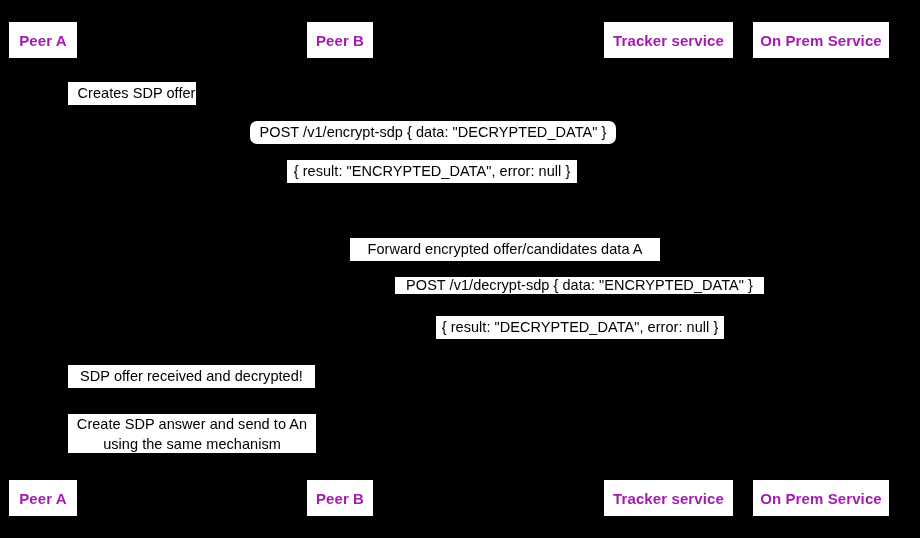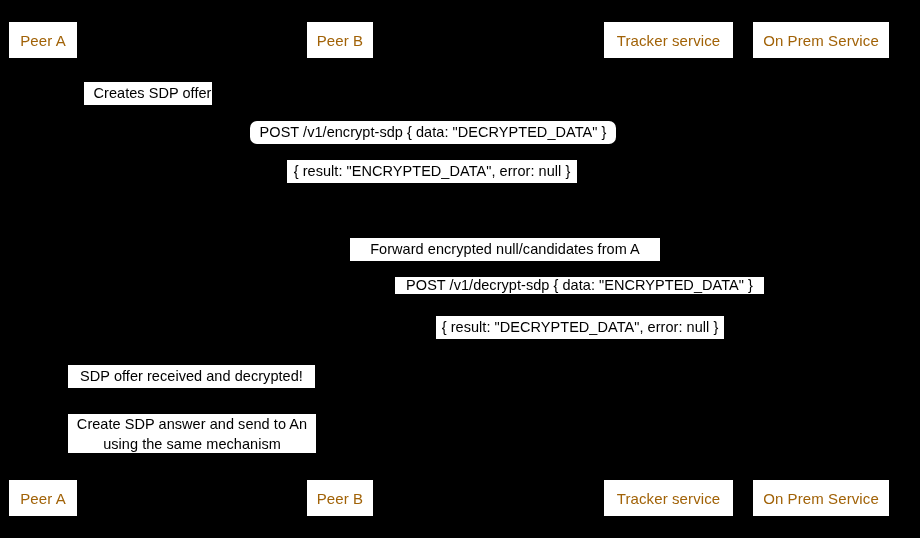--- a/index.html
+++ b/index.html
@@ -11,29 +11,30 @@
     position: relative;
     width: 920px;
     height: 538px;
     background: #000000;
     overflow: hidden;
     font-family: "Liberation Sans", sans-serif;
   }
   .lifeline-box {
     position: absolute;
     background: #ffffff;
-    color: #a16207;
+    color: #a21caf;
     font-size: 15px;
     line-height: 1;
     display: flex;
     align-items: center;
     justify-content: center;
     box-sizing: border-box;
     white-space: nowrap;
     letter-spacing: 0.1px;
+    font-weight: bold;
   }
   .msg-label {
     position: absolute;
     background: #ffffff;
     color: #000000;
     font-size: 14.5px;
     line-height: 19px;
     display: flex;
     align-items: center;
     justify-content: center;
@@ -60,24 +61,24 @@
 
 <div id="canvas">
     <div class="lifeline-box" style="left: 9px; top: 22px; width: 68px; height: 36px;">Peer A</div>
     <div class="lifeline-box" style="left: 307px; top: 22px; width: 66px; height: 36px;">Peer B</div>
     <div class="lifeline-box" style="left: 604px; top: 22px; width: 129px; height: 36px;">Tracker service</div>
     <div class="lifeline-box" style="left: 753px; top: 22px; width: 136px; height: 36px;">On Prem Service</div>
     <div class="lifeline-box" style="left: 9px; top: 480px; width: 68px; height: 36px;">Peer A</div>
     <div class="lifeline-box" style="left: 307px; top: 480px; width: 66px; height: 36px;">Peer B</div>
     <div class="lifeline-box" style="left: 604px; top: 480px; width: 129px; height: 36px;">Tracker service</div>
     <div class="lifeline-box" style="left: 753px; top: 480px; width: 136px; height: 36px;">On Prem Service</div>
-    <div class="msg-label" style="left: 84px; top: 82px; width: 128px; height: 23px; padding-left: 10px;">Creates SDP offer</div>
+    <div class="msg-label" style="left: 68px; top: 82px; width: 128px; height: 23px; padding-left: 10px;">Creates SDP offer</div>
     <div class="msg-label" style="left: 250px; top: 121px; width: 366px; height: 23px; border-radius: 7px;">POST /v1/encrypt-sdp { data: "DECRYPTED_DATA" }</div>
     <div class="msg-label" style="left: 287px; top: 160px; width: 290px; height: 23px;">{ result: "ENCRYPTED_DATA", error: null }</div>
-    <div class="msg-label" style="left: 350px; top: 238px; width: 310px; height: 23px;">Forward encrypted null/candidates from A</div>
+    <div class="msg-label" style="left: 350px; top: 238px; width: 310px; height: 23px;">Forward encrypted offer/candidates data A</div>
     <div class="msg-label" style="left: 395px; top: 277px; width: 369px; height: 17px;">POST /v1/decrypt-sdp { data: "ENCRYPTED_DATA" }</div>
     <div class="msg-label" style="left: 436px; top: 316px; width: 288px; height: 23px;">{ result: "DECRYPTED_DATA", error: null }</div>
     <div class="msg-label" style="left: 68px; top: 365px; width: 247px; height: 23px; text-align: right;">SDP offer received and decrypted!</div>
     <div class="msg-label two-line" style="left: 68px; top: 414px; width: 248px; height: 39px;">
       <span>Create SDP answer and send to An</span>
       <span>using the same mechanism</span>
     </div>
   </div>
 
 </body></html>

